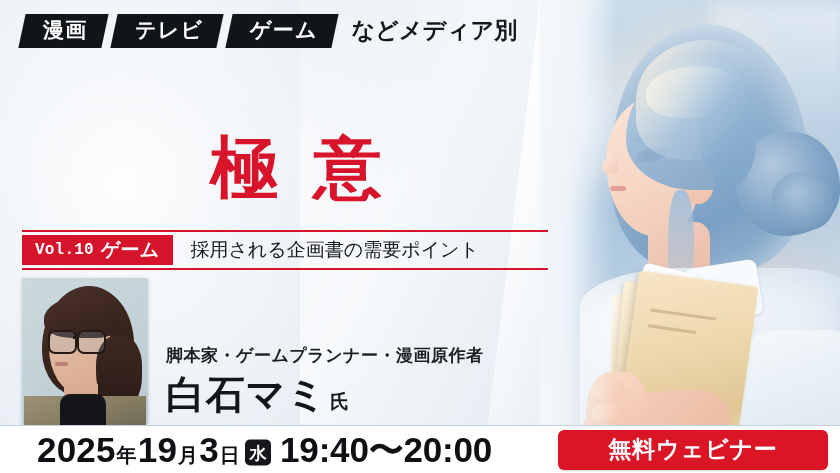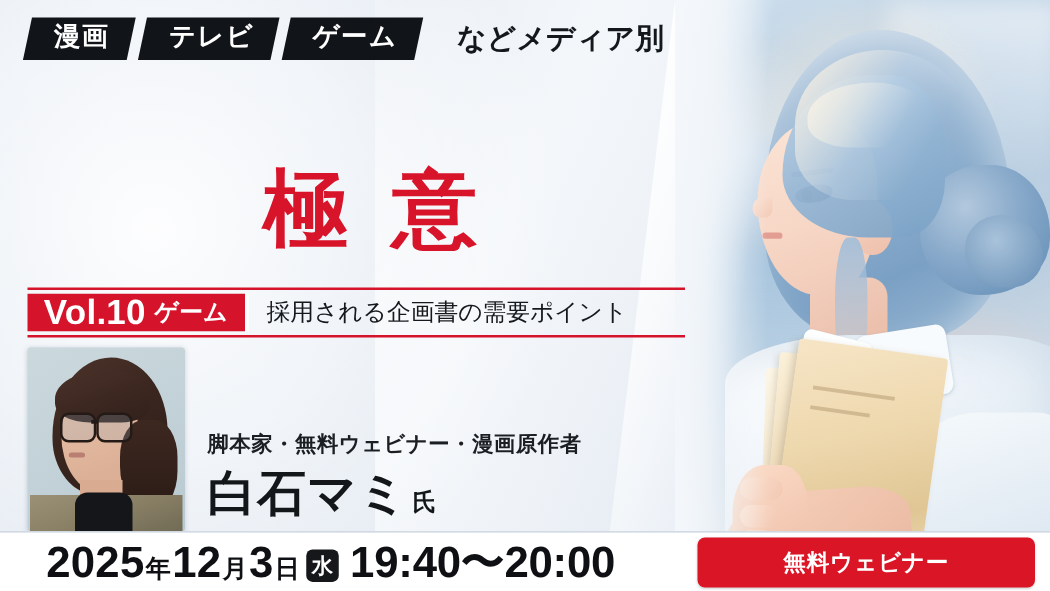--- a/index.html
+++ b/index.html
@@ -181,21 +181,21 @@
   .tag{
     background:#111418;color:#ffffff;
     font-size:21px;font-weight:700;letter-spacing:.06em;
     padding:4px 17px 5px 21px;
     transform:skewX(-12deg);
     line-height:1.18;
   }
   .tag span{display:inline-block;transform:skewX(12deg);}
   .tagtail{
     font-size:23px;font-weight:700;color:#14181c;letter-spacing:.01em;
-    margin-left:22px;
+    margin-left:8px;
   }
 
   
   .headline{
     position:absolute;left:20px;top:54px;width:560px;
     font-size:57px;font-weight:700;line-height:1.04;letter-spacing:-.01em;
     color:#16181b;white-space:nowrap;
   }
   .headline .red{color:#e2142c;}
   .headline2{
@@ -206,21 +206,21 @@
 
   
   .volwrap{position:absolute;left:22px;top:230px;width:526px;}
   .volrule{height:2px;background:#d5132a;width:100%;}
   .volrow{display:flex;align-items:stretch;height:30px;margin:3px 0 3px 0;}
   .volbadge{
     background:#d5132a;color:#fff;display:flex;align-items:center;
     padding:0 14px 0 13px;font-size:21px;font-weight:700;letter-spacing:.01em;
     white-space:nowrap;
   }
-  .volbadge .vnum{font-size:28px;}
+  .volbadge .vnum{font-size:16px;font-family:Liberation Mono, monospace;}
   .volbadge .vgame{font-size:19px;margin-left:7px;}
   .volsub{
     display:flex;align-items:center;padding-left:14px;
     font-size:19px;font-weight:400;color:#15181c;white-space:nowrap;
   }
   .volsep{width:3px;background:#ffffff;}
 
   
   .photo{
     position:absolute;left:22px;top:278px;width:126px;height:147px;
@@ -279,21 +279,21 @@
     font-size:17px;font-weight:700;
     width:26px;height:26px;margin:0 9px 0 4px;
     position:relative;top:-3px;
   }
   .time{font-size:35px;font-weight:700;letter-spacing:-.005em;}
   .freebtn{
     position:absolute;right:12px;top:50%;transform:translateY(-50%);
     background:#da1526;color:#ffffff;border-radius:6px;
     width:270px;height:40px;
     display:flex;align-items:center;justify-content:center;
-    font-size:18px;font-weight:700;letter-spacing:.04em;
+    font-size:23px;font-weight:700;letter-spacing:.04em;
     box-shadow:0 1px 2px rgba(0,0,0,.18);
   }
 </style>
 </head>
 <body>
 
 <div class="banner">
 
   <div class="bg-base"></div>
   <div class="bg-left-tint"></div>
@@ -387,31 +387,31 @@
         <div class="lens l"></div>
         <div class="bridge"></div>
         <div class="lens r"></div>
       </div>
       <div class="ph-lip"></div>
       <div class="ph-neck"></div>
       <div class="ph-jacket"></div>
       <div class="ph-turtle"></div>
     </div>
 
-    <div class="spk-role">脚本家・無料ウェビナー・漫画原作者</div>
+    <div class="spk-role">脚本家・ゲームプランナー・漫画原作者</div>
     <div class="spk-name">
       <span>白石マミ</span><span class="suffix">氏</span>
     </div>
   </div>
 
   <div class="bottombar">
     <div class="dateline">
       <span>2025</span>
         <span class="u">年</span>
-        <span>12</span>
+        <span>19</span>
         <span class="u">月</span>
         <span>3</span>
         <span class="u">日</span>
         <span class="dow">水</span>
         <span class="time">19:40〜20:00</span>
     </div>
     <div class="freebtn">無料ウェビナー</div>
   </div>
 
 </div>

